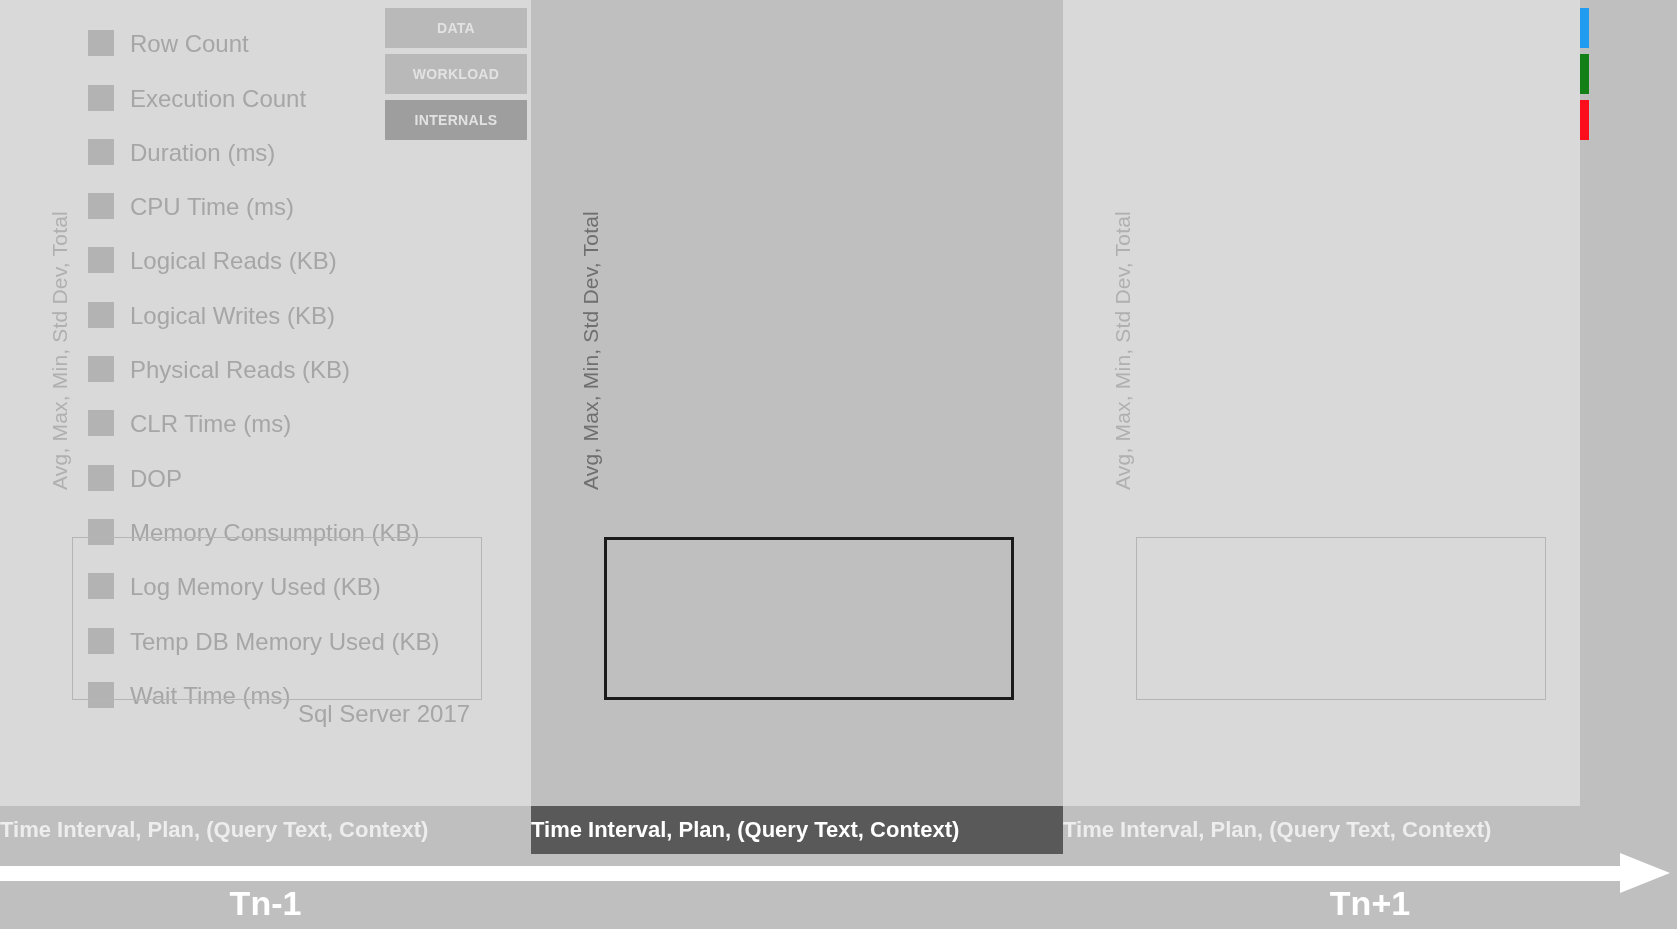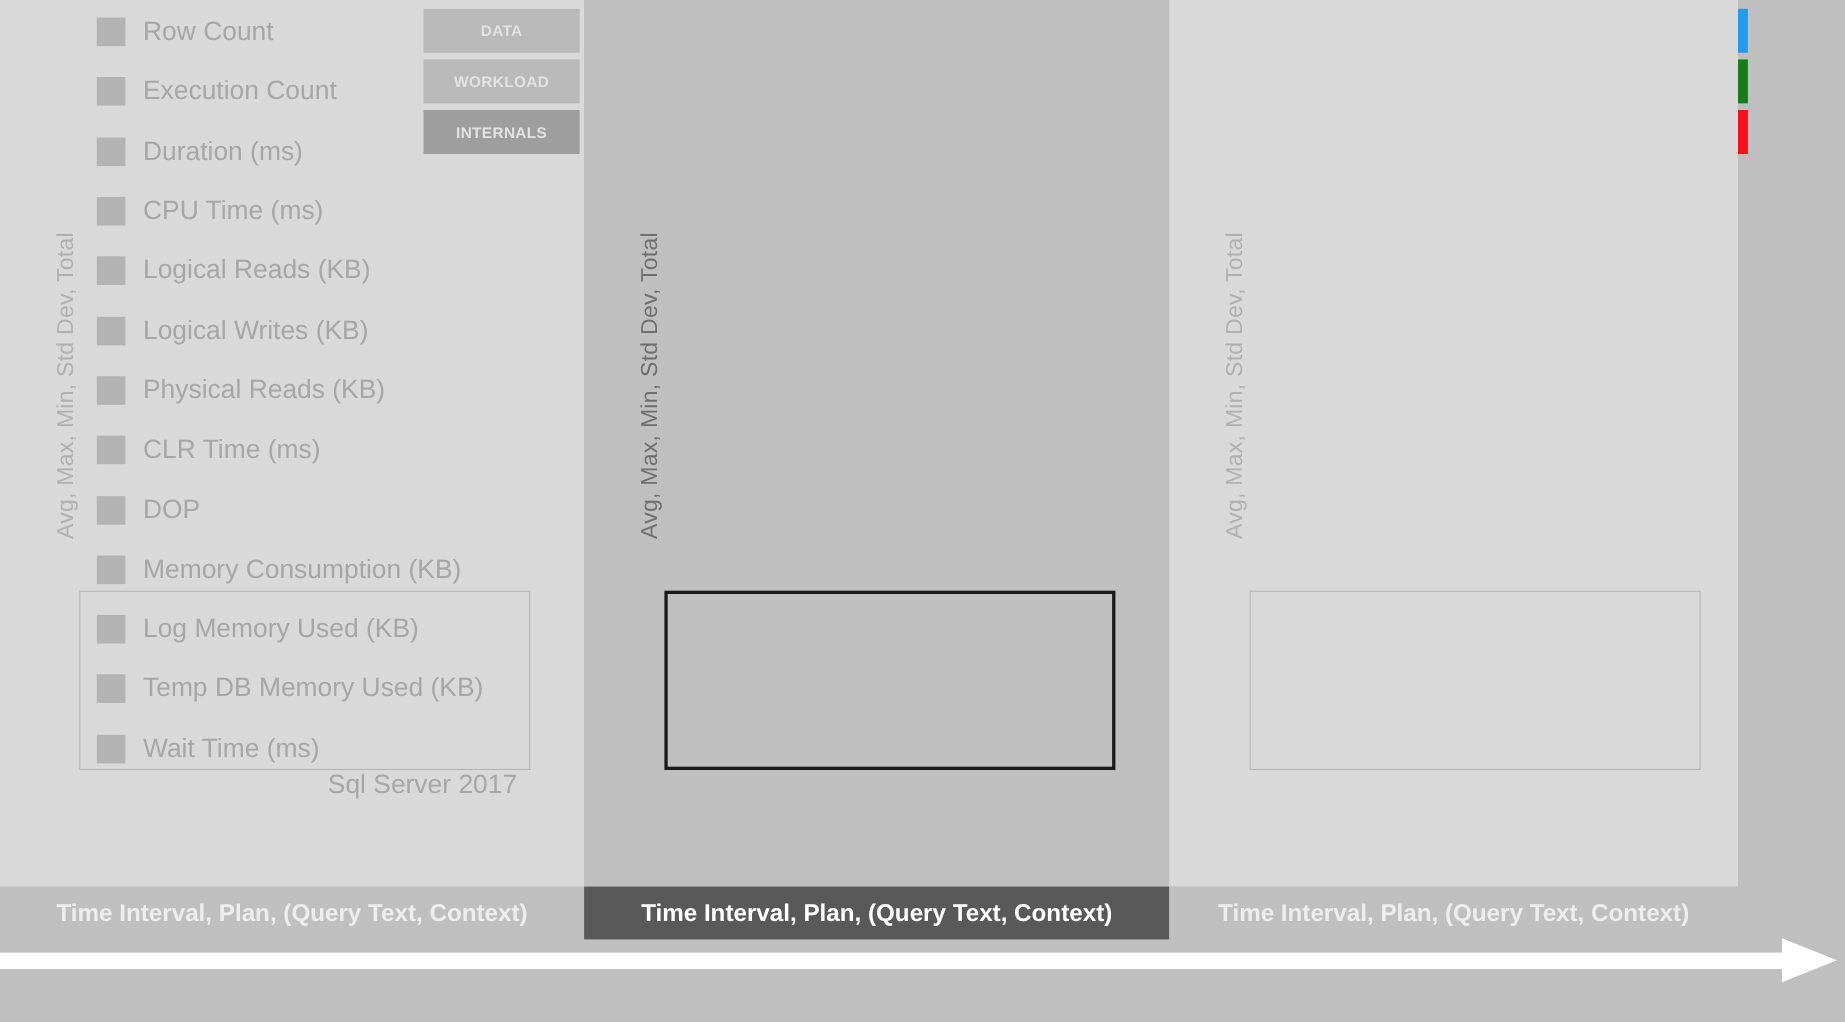--- a/index.html
+++ b/index.html
@@ -62,21 +62,21 @@
   .panel.prev .vlabel span { left: 48px; top: 490px; color: #b0b0b0; }
   .panel.curr .vlabel span { left: 48px; top: 490px; color: #6f6f6f; }
   .panel.next .vlabel span { left: 48px; top: 490px; color: #b0b0b0; }
 
   .metric-list {
     position: absolute;
     top: 2px;
   }
   .metric {
     display: flex;
-    align-items: center;
+    align-items: flex-end;
     height: 54.3px;
   }
   .swatch {
     width: 26px;
     height: 26px;
     flex: 0 0 26px;
     margin-right: 16px;
   }
   .mlabel {
     font-size: 24px;
@@ -116,21 +116,20 @@
     font-size: 24px;
     white-space: nowrap;
   }
 
   
   .dim-band {
     position: absolute;
     height: 48px;
     display: flex;
     align-items: center;
-    justify-content: center;
   }
   .dim-band span {
     font-size: 22px;
     font-weight: bold;
     white-space: nowrap;
   }
 
   
   .timeline {
     position: absolute;
@@ -328,18 +327,20 @@
   <div class="dim-band" id="band-curr" style="left: 531px; width: 532px; top: 806px; background: rgb(89, 89, 89);">
     <span style="color: rgb(255, 255, 255);">Time Interval, Plan, (Query Text, Context)</span>
   </div>
   <div class="dim-band" id="band-next" style="left: 1063px; width: 517px; top: 806px; background: rgb(191, 191, 191);">
     <span style="color: rgb(237, 237, 237);">Time Interval, Plan, (Query Text, Context)</span>
   </div>
 
   <div class="timeline">
     <div class="arrow-shaft"></div>
     <div class="arrow-head"></div>
+    <div class="tick-label" id="tick-prev" style="left: 0px; width: 531px;">Tn-1</div>
+    <div class="tick-label" id="tick-next" style="left: 1063px; width: 614px;">Tn+1</div>
   </div>
 
 <div class="group-box" style="left: 72px; top: 537px; width: 410px; height: 163px;"></div>
     <div class="group-box strong" style="left: 604px; top: 537px; width: 410px; height: 163px;"></div>
     <div class="group-box" style="left: 1136px; top: 537px; width: 410px; height: 163px;"></div>
   </div>
 
 </body></html>

